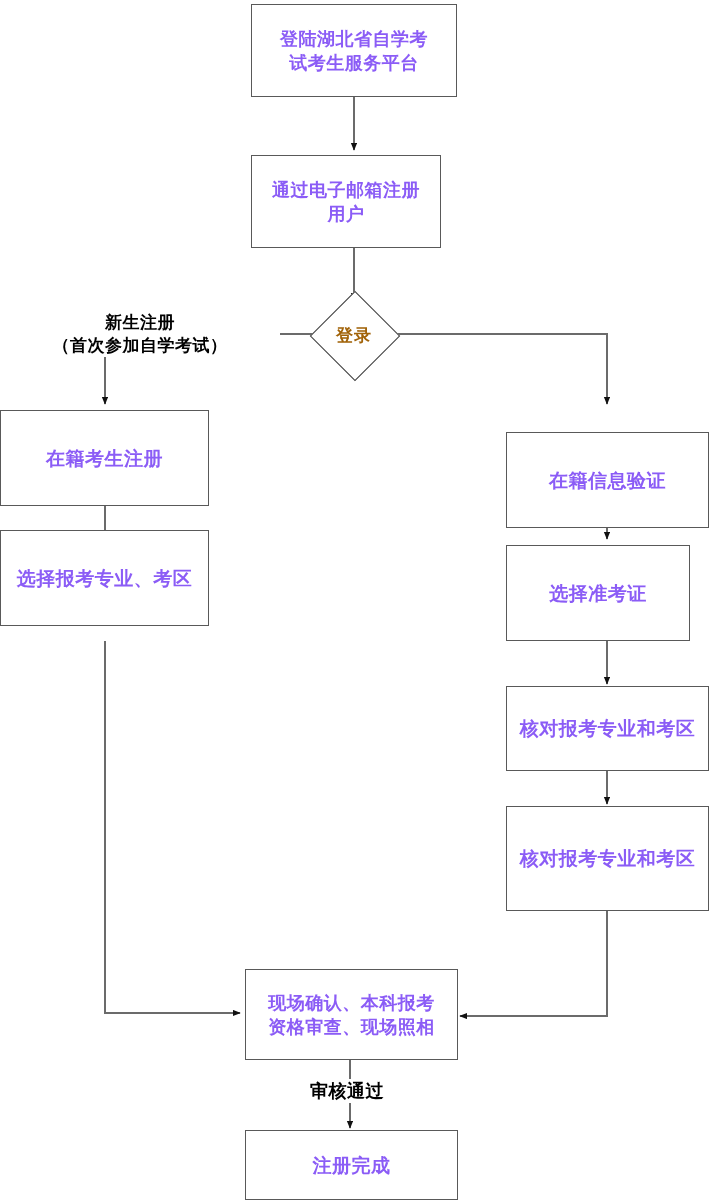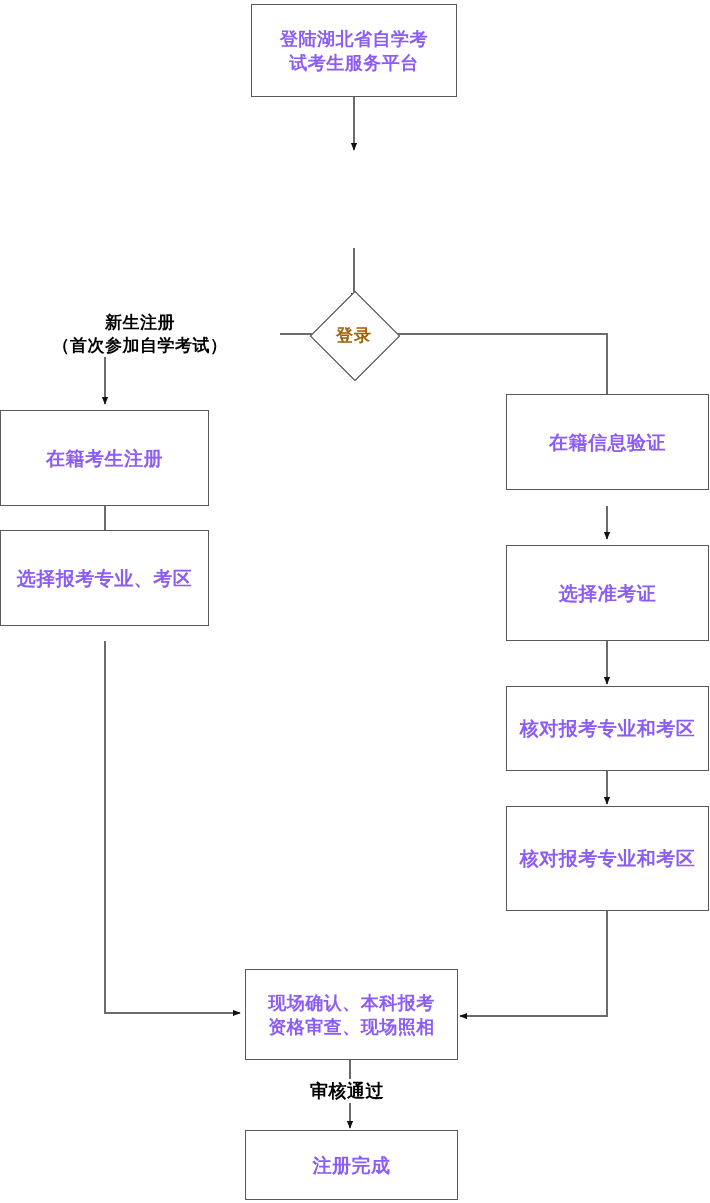--- a/index.html
+++ b/index.html
@@ -116,43 +116,47 @@
     <path d="M 607 911 L 607 1016 L 460 1016" stroke="#6b6b6b" stroke-width="2" fill="none" marker-end="url(#arrowhead)"></path>
 
     <path d="M 350 1060 L 350 1128" stroke="#6b6b6b" stroke-width="2" fill="none" marker-end="url(#arrowhead)"></path>
   </svg>
 
   <div class="node" style="left:251px; top:4px; width:206px; height:93px; font-size:18px;">
     <span class="node-text">登陆湖北省自学考
 试考生服务平台</span>
   </div>
 
+  <div class="node" style="left:251px; top:155px; width:190px; height:93px; font-size:18px;">
+    <span class="node-text">通过电子邮箱注册
+用户</span>
+  </div>
 
   <div class="decision" style="left:310px; top:302px; width:88px; height:66px;">
     <span class="diamond-shape"></span>
     <span class="decision-label">登录</span>
   </div>
 
   <div class="edge-label" style="left:0px; top:311px; width:280px; font-size:17px;">新生注册
 （首次参加自学考试）</div>
 
 
   <div class="node" style="left:0px; top:410px; width:209px; height:96px; font-size:19px;">
     <span class="node-text">在籍考生注册</span>
   </div>
 
   <div class="node" style="left:0px; top:530px; width:209px; height:96px; font-size:19px;">
     <span class="node-text">选择报考专业、考区</span>
   </div>
 
-  <div class="node" style="left:506px; top:394px; width:203px; height:96px; font-size:19px;">
+  <div class="node" style="left:506px; top:432px; width:203px; height:96px; font-size:19px;">
     <span class="node-text">在籍信息验证</span>
   </div>
 
-  <div class="node" style="left:506px; top:545px; width:203px; height:96px; font-size:19px;">
+  <div class="node" style="left:506px; top:545px; width:184px; height:96px; font-size:19px;">
     <span class="node-text">选择准考证</span>
   </div>
 
   <div class="node" style="left:506px; top:686px; width:203px; height:85px; font-size:19px;">
     <span class="node-text">核对报考专业和考区</span>
   </div>
 
   <div class="node" style="left:506px; top:806px; width:203px; height:105px; font-size:19px;">
     <span class="node-text">核对报考专业和考区</span>
   </div>

